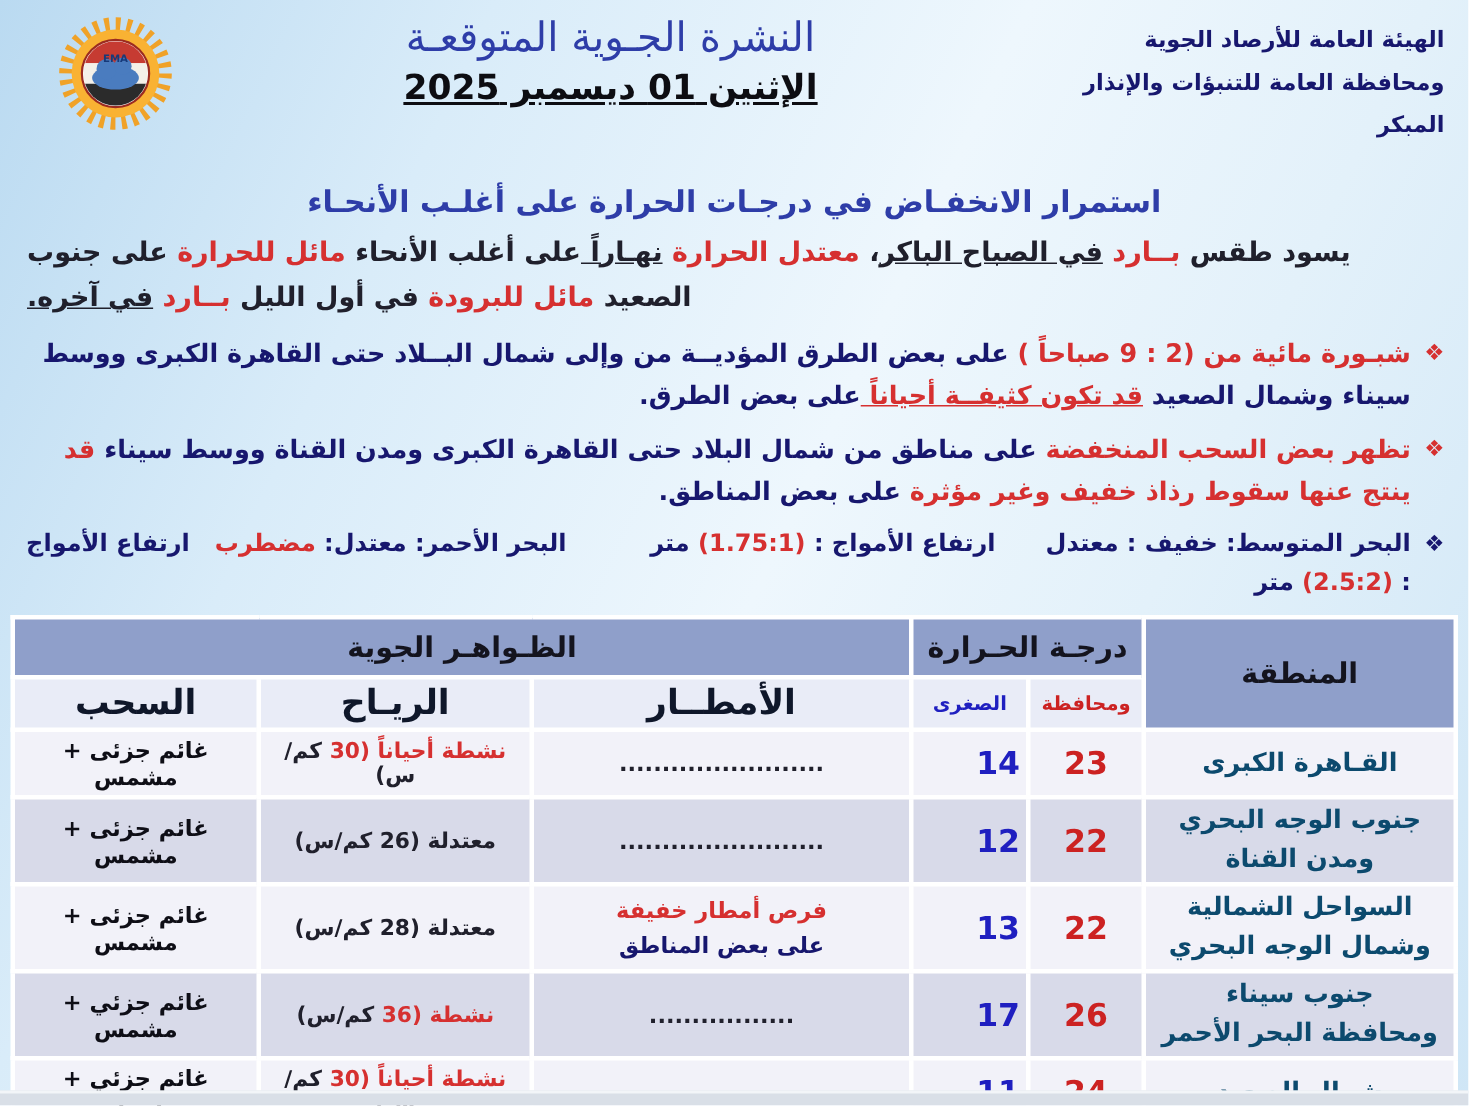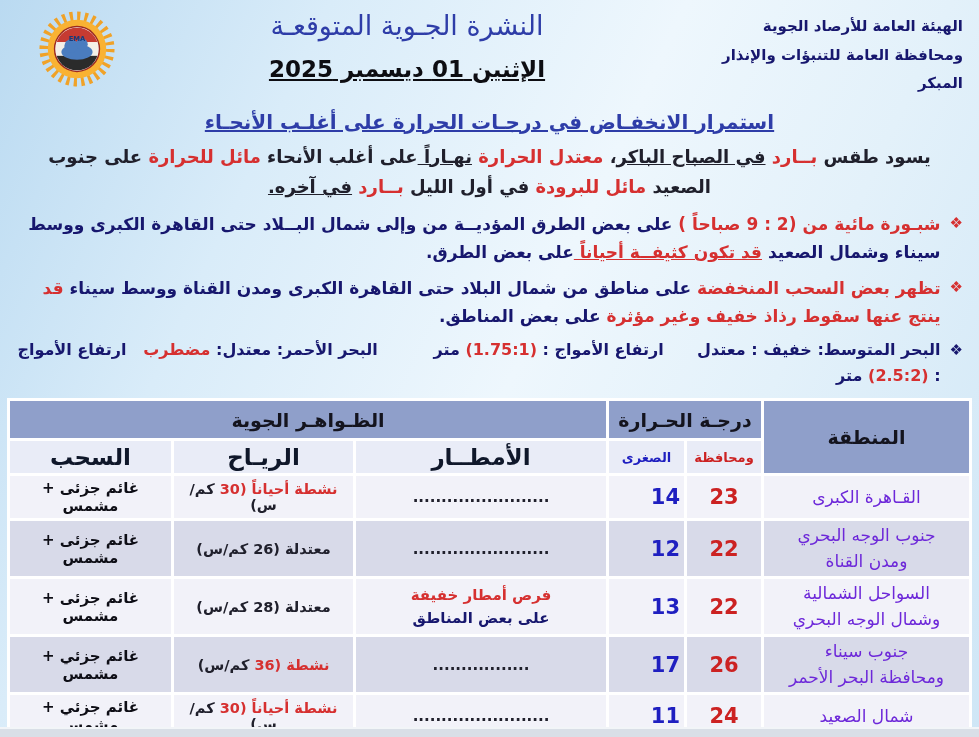--- a/index.html
+++ b/index.html
@@ -10,47 +10,47 @@
     margin:0 auto;
     direction:rtl;
     overflow:hidden;
     background:linear-gradient(115deg,#badaf1 0%,#d9ecf9 25%,#eef7fd 52%,#e3f1fa 72%,#cfe6f6 100%);
   }
   
   .hdr{display:flex;align-items:flex-start;padding:8px 16px 0 16px;}
   .org{width:265px;color:var(--navy,#17176e);font-weight:bold;font-size:15px;text-align:right;line-height:1.9;padding-top:4px;}
   .titles{flex:1;text-align:center;padding-top:2px;}
   .main-title{color:var(--blue-title,#2e3da8);font-size:27px;font-weight:normal;}
-  .date{color:#0d0d12;font-size:23px;font-weight:bold;text-decoration:underline;margin-top:15px;}
+  .date{color:#0d0d12;font-size:23px;font-weight:bold;text-decoration:underline;margin-top:5px;}
   .logo-wrap{width:100px;display:flex;justify-content:flex-start;padding-top:2px;}
   
-  .headline{text-align:center;color:var(--blue-title,#2e3da8);font-size:20px;font-weight:bold;margin-top:12px;text-decoration:underline;}
+  .headline{text-align:center;color:var(--blue-title,#2e3da8);font-size:20px;font-weight:bold;margin-top:24px;}
   .content{padding:2px 16px 0 16px;}
-  .para{font-size:18px;font-weight:bold;line-height:1.72;color:#20202c;margin:6px 2px 4px;text-align:center;}
+  .para{font-size:18px;font-weight:bold;line-height:1.72;color:#20202c;margin:6px 2px 4px;text-align:left;}
   .bullet{display:flex;gap:9px;margin:7px 0 0;align-items:flex-start;}
   .bullet .mark{font-size:15px;padding-top:4px;flex:0 0 auto;}
   .mark.red{color:var(--red,#d63030);}
   .mark.navy{color:var(--navy,#17176e);}
   .bullet .bt{flex:1;font-size:17px;font-weight:bold;line-height:1.65;color:var(--navy,#17176e);text-align:right;}
   .bullet.sea .bt{font-size:16px;}
   .seg.red{color:var(--red,#d63030);}
   .seg.navy{color:var(--navy,#17176e);}
   .seg.dark{color:#20202c;}
   .seg.u{text-decoration:underline;}
   
   table.fc{width:962px;margin:9px auto 0;border-collapse:collapse;table-layout:fixed;}
   .fc th,.fc td{border:3px solid #ffffff;text-align:center;vertical-align:middle;padding:2px 4px;}
   .fc .band{background:var(--table-band,#8f9fca);color:#14141e;font-size:19px;font-weight:bold;height:33px;}
   .fc .sub{background:var(--sub-bg,#e9ecf7);font-size:23px;font-weight:bold;color:#0f172a;height:28px;}
   .fc .sub.max{color:var(--temp-max,#d42525);font-size:13px;}
   .fc .sub.min{color:var(--temp-min,#2020c0);font-size:13px;}
   .fc tbody tr{height:45px;}
   .fc tbody tr.light td{background:var(--row-light,#f2f2f9);}
   .fc tbody tr.dark td{background:var(--row-dark,#d8dae9);}
-  .fc td.region{font-size:17px;font-weight:normal;color:#6d28d9;white-space:pre-line;line-height:1.5;}
+  .fc td.region{font-size:17px;font-weight:bold;color:#0c4a6e;white-space:pre-line;line-height:1.5;}
   .fc td.tmax{color:var(--temp-max,#d42525);font-size:21px;font-weight:bold;}
   .fc td.tmin{color:var(--temp-min,#2020c0);font-size:21px;font-weight:bold;text-align:right;}
   .fc td.rain{font-size:15px;font-weight:bold;line-height:1.5;}
   .fc td.wind{font-size:14.5px;font-weight:bold;}
   .fc td.clouds{font-size:15px;font-weight:bold;color:#0e0e16;}
   .bottom-strip{position:absolute;bottom:0;left:0;width:100%;height:8px;background:#d9dfe7;border-top:2px solid #f2f5f8;}
 </style>
 </head>
 <body>
 

